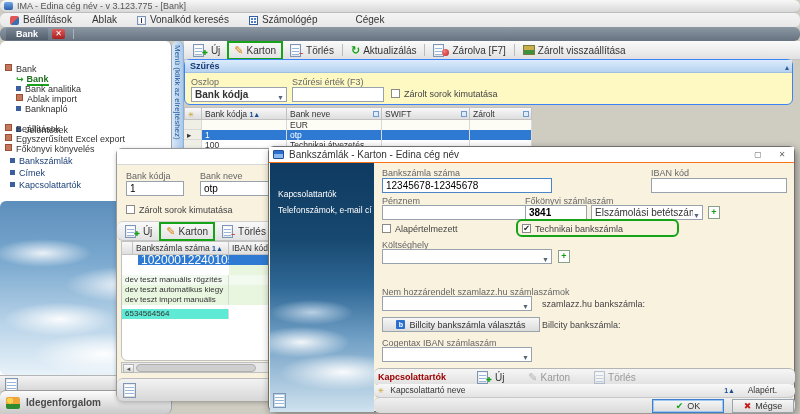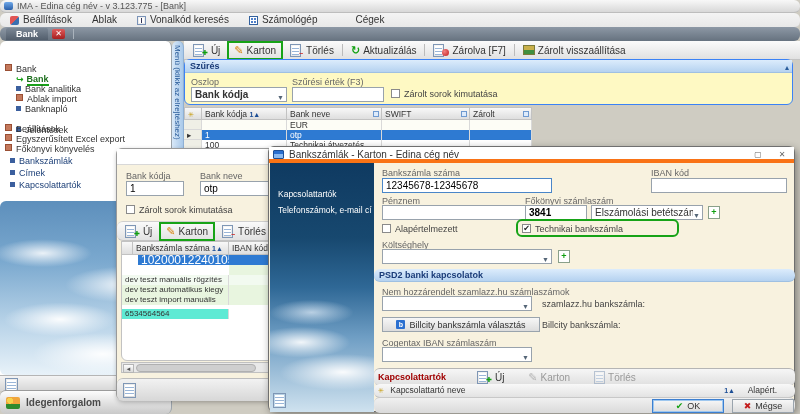--- a/index.html
+++ b/index.html
@@ -85,21 +85,21 @@
   .fsq{position:absolute;right:2px;top:3px;width:6px;height:6px;border:1px solid #6f9ad0;background:#ddebfb;box-sizing:border-box;}
   .sortb{color:#1a4c94;font-size:7px;font-weight:bold;}
   .cell{position:absolute;font-size:8.5px;line-height:10px;padding:0 3px;box-sizing:border-box;border-right:1px solid #d9d9d9;
     white-space:nowrap;overflow:hidden;}
   .rowsel{background:#2e7ad2;color:#fff;}
   
   .dlg{box-sizing:border-box;background:#f8f2df;}
   #dlg1{left:116px;top:148px;width:447px;height:252px;border:1px solid #9a9a9a;box-shadow:1px 2px 5px rgba(0,0,0,.3);}
   #dlg1 .dtitle{position:absolute;left:0;top:0;width:100%;height:15px;background:#fff;border-bottom:1px solid #d8d8d8;}
   #dlg2{left:268px;top:146px;width:527px;height:266px;border:1px solid #6f6f6f;box-shadow:2px 3px 8px rgba(0,0,0,.4);}
-  #dlg2title{position:absolute;left:0;top:0;width:100%;height:16px;background:#fff;border-bottom:4px solid #f97316;
+  #dlg2title{position:absolute;left:0;top:0;width:100%;height:16px;background:#fff;border-bottom:1px solid #f97316;
     font-size:10px;color:#333;line-height:16px;padding-left:4px;box-sizing:border-box;}
   .winctl{position:absolute;top:3px;width:12px;height:10px;text-align:center;font-size:8px;line-height:10px;color:#666;}
   .dlgico{display:inline-block;width:11px;height:9px;border-radius:1px;vertical-align:-1px;margin-right:5px;
     background:linear-gradient(#2a6fd0 0 45%,#8ab9f0 45% 100%);border:1px solid #1d4e96;box-sizing:border-box;}
   #d2side{position:absolute;left:1px;top:16px;width:104px;height:249px;
     background-image:
       radial-gradient(ellipse 70px 22px at 30% 72%, rgba(255,255,255,.9), rgba(255,255,255,0) 70%),
       radial-gradient(ellipse 90px 26px at 70% 84%, rgba(255,255,255,.95), rgba(255,255,255,0) 70%),
       radial-gradient(ellipse 60px 18px at 40% 60%, rgba(230,240,250,.7), rgba(255,255,255,0) 70%),
       linear-gradient(180deg,#0f3a61 0%,#17486f 30%,#2f6896 50%,#6f9ec4 70%,#cfe2ef 100%);}
@@ -358,21 +358,20 @@
       <span class="cb" style="left:8px;top:61px;"></span>
       <span class="cblbl" style="left:21px;top:61px;">Alapértelmezett</span>
       <div class="abs" style="left:142px;top:56px;width:163px;height:18px;border:2px solid #17a317;box-sizing:border-box;"></div>
       <span class="cb" style="left:148px;top:61px;">✔</span>
       <span class="cblbl" style="left:161px;top:61px;">Technikai bankszámla</span>
 
       <span class="lbl" style="left:8px;top:77px;">Költséghely</span>
       <div class="inp" style="left:8px;top:86px;width:170px;"><span></span><span class="caret">▼</span></div>
       <span class="addico" style="left:184px;top:87px;">+</span>
 
-      <div class="bluebar abs" style="left:0;top:106px;width:421px;height:13px;"><span>PSD2 banki kapcsolatok</span></div>
 
       <span class="lbl" style="left:8px;top:124px;">Nem hozzárendelt szamlazz.hu számlaszámok</span>
       <div class="inp" style="left:8px;top:133px;width:150px;"><span></span><span class="caret">▼</span></div>
       <span class="lbl" style="left:168px;top:136px;color:#444;">szamlazz.hu bankszámla:</span>
 
       <div class="btn" style="left:8px;top:154px;width:158px;height:15px;">
           <span class="bico">b</span>
           <span>Billcity bankszámla választás</span>
         </div>
       <span class="lbl" style="left:168px;top:157px;color:#444;">Billcity bankszámla:</span>

